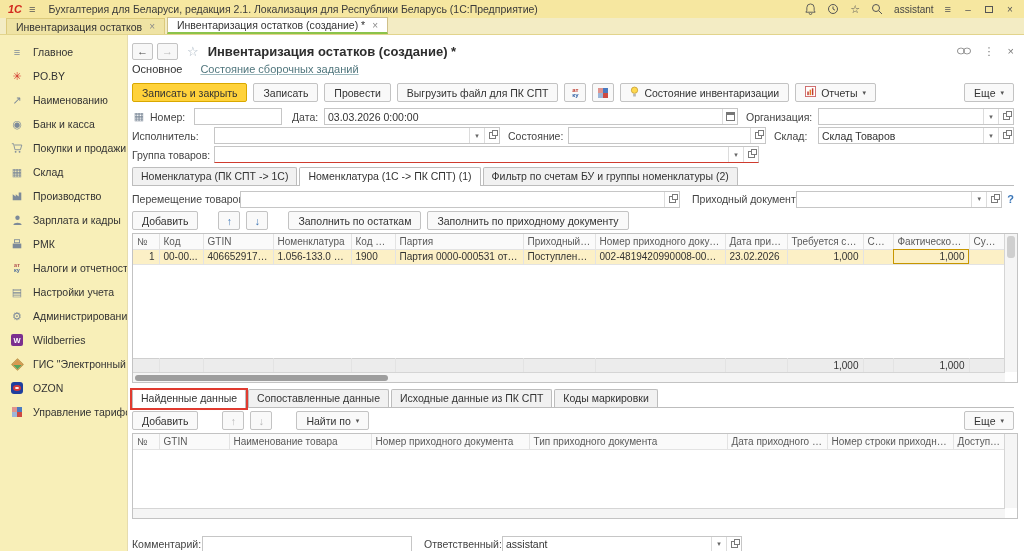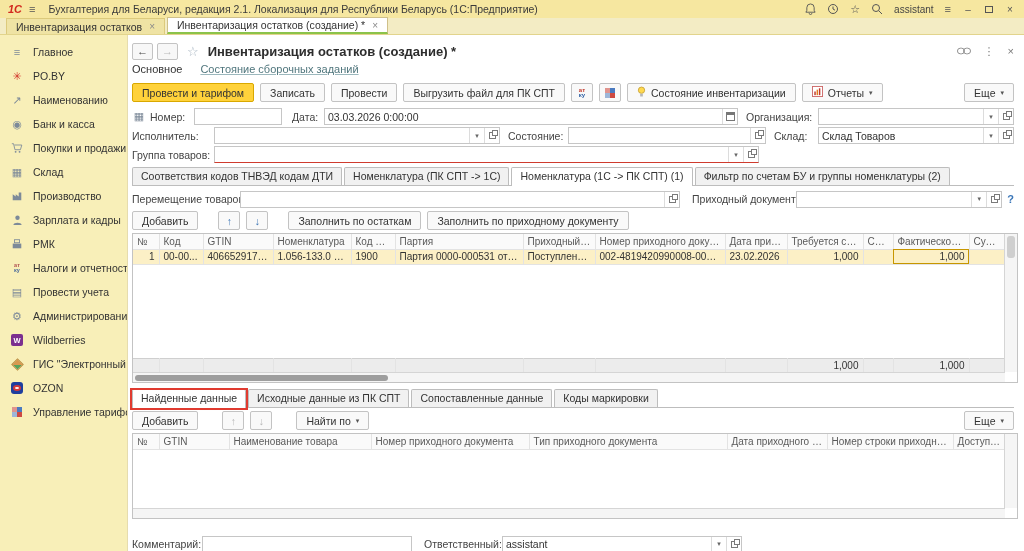--- a/index.html
+++ b/index.html
@@ -200,21 +200,21 @@
       </div>
     <div class="sb-item">
         <span class="icn icn-tax">
           <span class="t1">ат</span>
           <span class="t2">ку</span>
         </span>
         <span>Налоги и отчетность</span>
       </div>
     <div class="sb-item">
         <span class="icn">▤</span>
-        <span>Провести учета</span>
+        <span>Настройки учета</span>
       </div>
     <div class="sb-item">
         <span class="icn">⚙</span>
         <span>Администрирование</span>
       </div>
     <div class="sb-item">
         <span class="icn">
           <span class="logo-wb">W</span>
         </span>
         <span>Wildberries</span>
@@ -257,21 +257,21 @@
         <span>×</span>
       </span>
     </div>
 
     <div class="row doc-nav">
       <span class="nav-main">Основное</span>
       <span class="nav-link">Состояние сборочных заданий</span>
     </div>
 
     <div class="row cmdbar">
-      <span class="btn primary">Провести и тарифом</span>
+      <span class="btn primary">Записать и закрыть</span>
       <span class="btn">Записать</span>
       <span class="btn">Провести</span>
       <span class="btn">Выгрузить файл для ПК СПТ</span>
       <span class="btn ibtn">
           <span class="atku">
             <span class="a">ат</span>
             <span class="k">ку</span>
           </span>
         </span>
       <span class="btn ibtn">
@@ -354,21 +354,20 @@
             <input value="" style="">
             <span class="seg">▾</span>
             <span class="seg">
               <span class="open-ic"></span>
             </span>
           </span>
       </div>
     </div>
 
     <div class="tabs">
-      <span class="tab">Соответствия кодов ТНВЭД кодам ДТИ</span>
       <span class="tab">Номенклатура (ПК СПТ -&gt; 1С)</span>
       <span class="tab active">Номенклатура (1С -&gt; ПК СПТ) (1)</span>
       <span class="tab">Фильтр по счетам БУ и группы номенклатуры (2)</span>
     </div>
 
     <div class="row" style="margin-top:4px;height:18px">
       <span class="lbl" style="width:108px">Перемещение товаров:</span>
       <span class="fld" style="width:440px">
           <input value="" style="">
           <span class="seg">
@@ -485,22 +484,22 @@
       <div class="hscroll">
           <span class="hthumb"></span>
         </div>
       <div class="vscroll">
           <span class="vthumb"></span>
         </div>
     </div>
 
     <div class="tabs" style="margin-top:6px">
       <span class="tab active">Найденные данные<span class="ann"></span></span>
+      <span class="tab">Сопоставленные данные</span>
       <span class="tab">Исходные данные из ПК СПТ</span>
-      <span class="tab">Сопоставленные данные</span>
       <span class="tab">Коды маркировки</span>
     </div>
 
     <div class="row" style="margin-top:3px;height:19px;gap:6px">
       <span class="btn">Добавить</span>
       <span style="width:12px"></span>
       <span class="btn ibtn gray">↑</span>
       <span class="btn ibtn gray">↓</span>
       <span style="width:12px"></span>
       <span class="btn">

